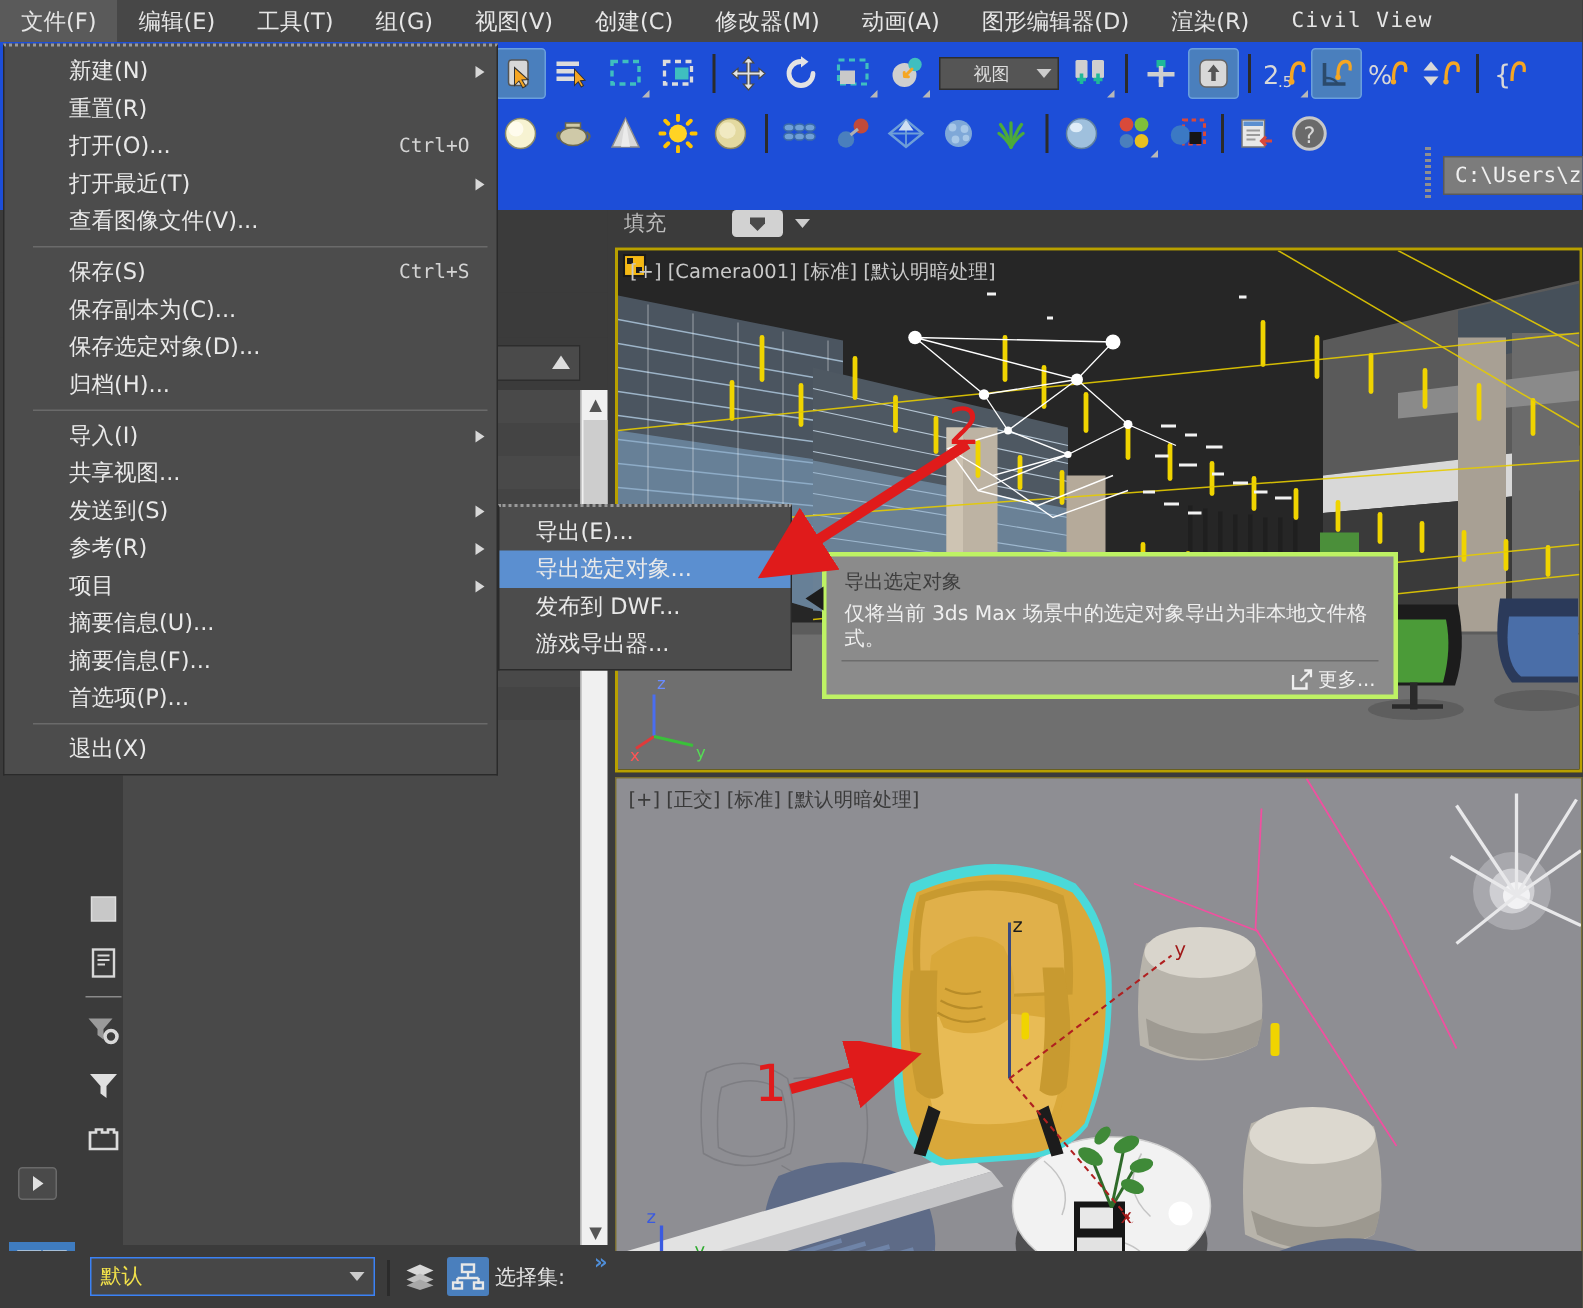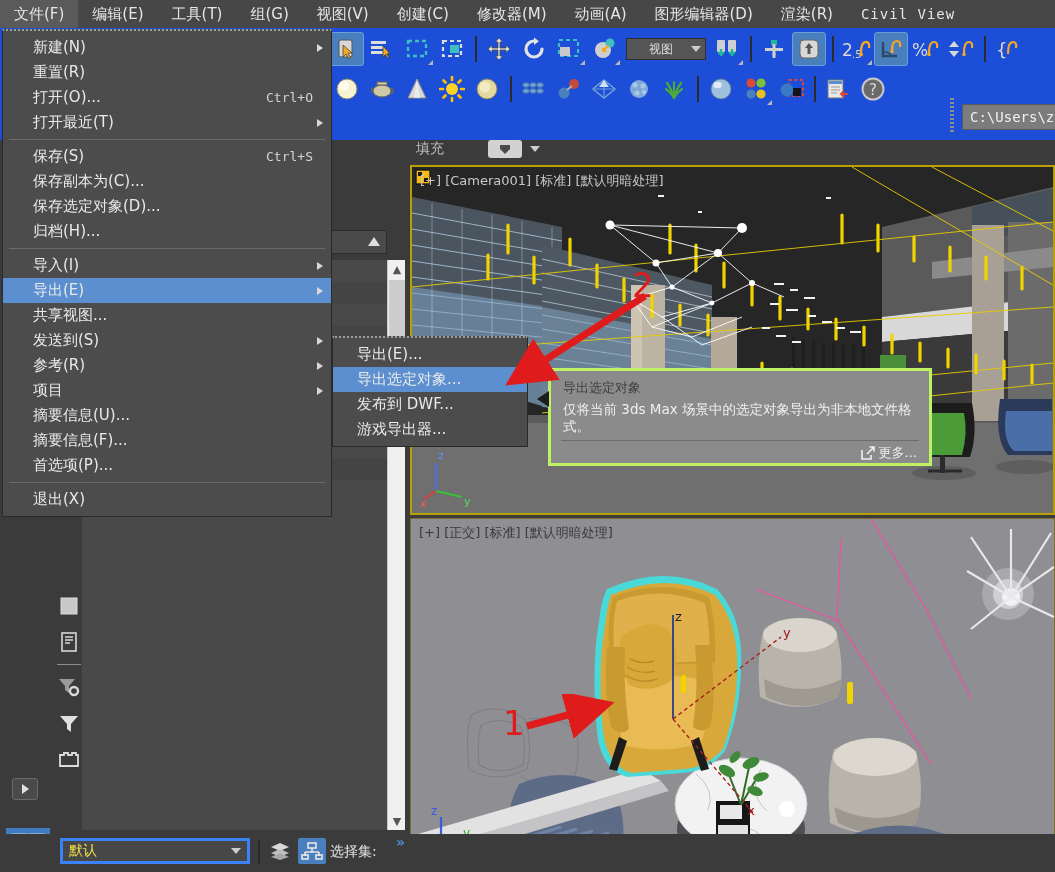--- a/index.html
+++ b/index.html
@@ -145,21 +145,21 @@
   .vp-label {
     position: absolute; left: 8px; top: 5px; color: #c9c9c9;
     font-size: 13px; font-family: "DejaVu Sans", sans-serif; z-index: 20; white-space: nowrap;
   }
   #vp-bottom .vp-label { color: #3a3a3a; }
 
   
   #statusbar { position: absolute; left: 0; top: 834px; width: 1055px; height: 38px; background: #3b3b3b; }
   #layer-combo {
     position: absolute; left: 60px; top: 4px; width: 190px; height: 26px;
-    background: #474747; border: 3px solid #3b82f6;
+    background: #474747; border: 1px solid #3b82f6;
     display: flex; align-items: center; padding: 0 6px;
   }
   #layer-combo .lv { color: #f2e14a; font-size: 14px; flex: 1; }
   #status-sep { position: absolute; left: 258px; top: 6px; width: 2px; height: 24px; background: #2b2b2b; }
   .sb-btn { position: absolute; top: 4px; width: 28px; height: 26px; display: flex; align-items: center; justify-content: center; }
   .sb-btn.sel { background: #4a7fbd; border-radius: 2px; }
   #sel-set-label { position: absolute; left: 330px; top: 9px; color: #e2e2e2; font-size: 14px; }
   #chev-more { position: absolute; left: 396px; top: 0px; color: #4f8ed8; font-size: 14px; font-weight: bold; }
 
   #bl-play {
@@ -170,21 +170,21 @@
   #bl-grid {
     position: absolute; left: 6px; top: 828px; width: 44px; height: 44px;
     background: #3f7cc0; display: flex; align-items: center; justify-content: center;
   }
 
   
   #file-menu {
     position: absolute; left: 2px; top: 29px; width: 330px;
     background: #4c4c4c;
     border: 1px solid #2a2a2a; border-top: 2px dotted #9a9a9a;
-    z-index: 100; padding: 4px 0 4px 0;
+    z-index: 100; padding: 4px 0 4px 13px;
   }
   .mi {
     position: relative; height: 25px; display: flex; align-items: center;
     color: #e9e9e9; font-size: 15px; padding-left: 30px; padding-right: 10px;
     font-family: "DejaVu Sans", sans-serif; white-space: nowrap;
   }
   .mi.hl { background: #5b8fd0; }
   .mi .acc { margin-left: auto; color: #d4d4d4; font-family: "DejaVu Sans Mono", monospace; font-size: 13px; padding-right: 8px; }
   .mi .arr {
     position: absolute; right: 8px; top: 9px;
@@ -1150,41 +1150,40 @@
         <span>重置(R)</span>
       </div>
       <div class="mi">
         <span>打开(O)...</span>
         <span class="acc">Ctrl+O</span>
       </div>
       <div class="mi">
         <span>打开最近(T)</span>
         <span class="arr"></span>
       </div>
+      <div class="mi">
+        <span>查看图像文件(V)...</span>
+      </div>
       <div class="mi-div"></div>
       <div class="mi">
         <span>保存(S)</span>
         <span class="acc">Ctrl+S</span>
       </div>
       <div class="mi">
         <span>保存副本为(C)...</span>
       </div>
       <div class="mi">
         <span>保存选定对象(D)...</span>
       </div>
       <div class="mi">
         <span>归档(H)...</span>
       </div>
       <div class="mi-div"></div>
       <div class="mi">
         <span>导入(I)</span>
-        <span class="arr"></span>
-      </div>
-      <div class="mi hl">
-        <span>导出(E)</span>
         <span class="arr"></span>
       </div>
       <div class="mi">
         <span>共享视图...</span>
       </div>
       <div class="mi">
         <span>发送到(S)</span>
         <span class="arr"></span>
       </div>
       <div class="mi">

